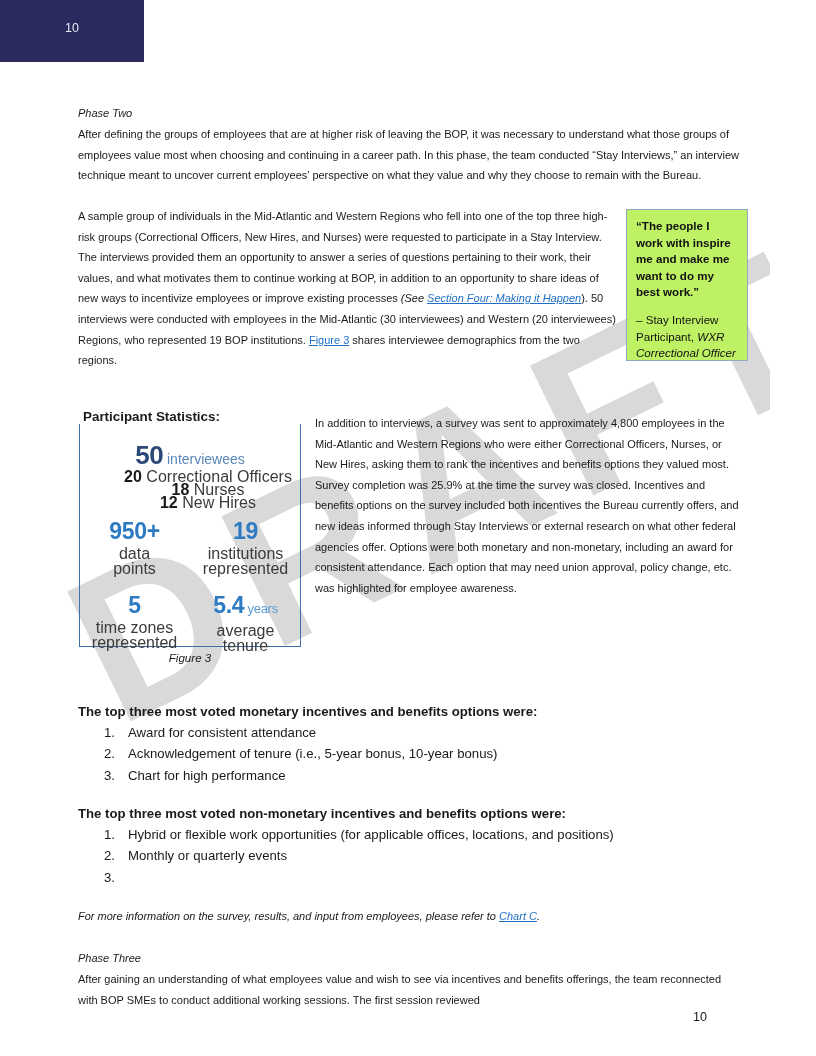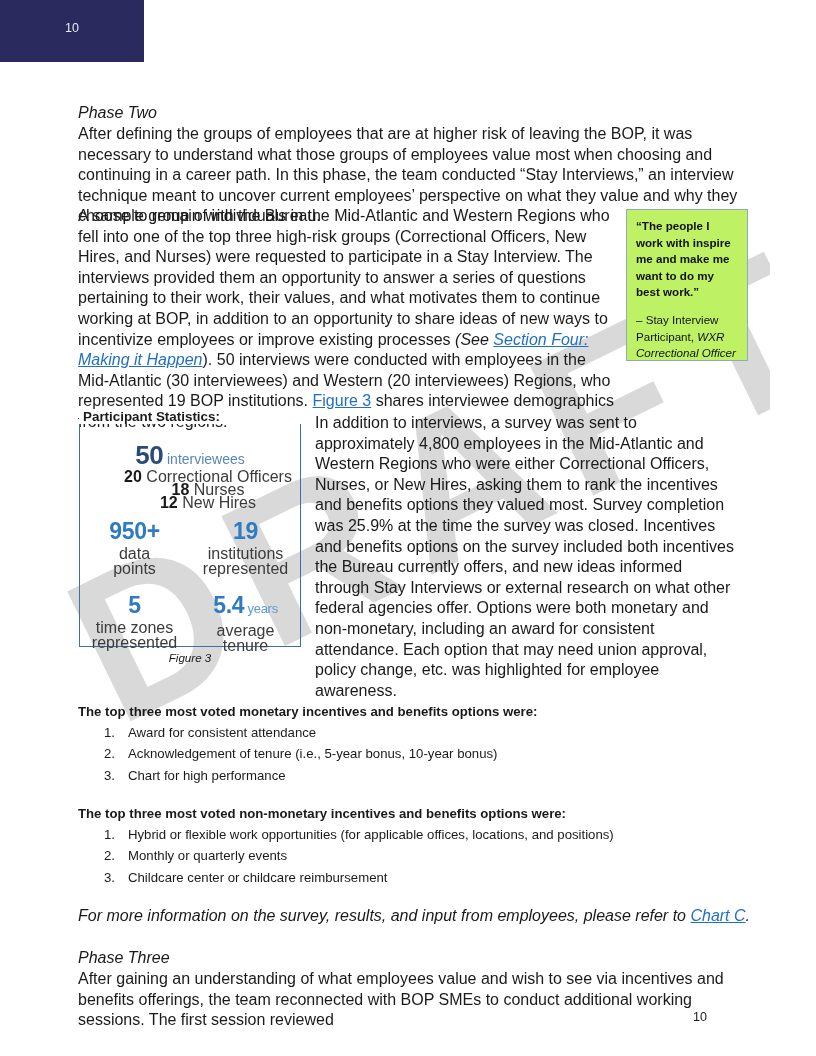--- a/index.html
+++ b/index.html
@@ -77,21 +77,21 @@
     position: absolute;
     left: 0;
     top: 0;
     width: 816px;
     height: 1056px;
     z-index: 2;
   }
 
   .para {
     position: absolute;
-    font-size: 16px;
+    font-size: 11px;
     line-height: 20.6px;
     color: #1a1a1a;
     text-align: left;
   }
 
   .ital { font-style: italic; }
 
   a.doclink, .doclink {
     color: #1f6fc4;
     text-decoration: underline;
@@ -394,21 +394,21 @@
     <ul class="olist" style="left:78px; top:722px; width:660px;">
       <li><span class="num">1.</span><span>Award for consistent attendance</span></li>
       <li><span class="num">2.</span><span>Acknowledgement of tenure (i.e., 5-year bonus, 10-year bonus)</span></li>
       <li><span class="num">3.</span><span>Chart for high performance</span></li>
     </ul>
 
     <div class="list-heading" style="left:78px; top:804px; width:640px;">The top three most voted non-monetary incentives and benefits options were:</div>
     <ul class="olist" style="left:78px; top:824px; width:660px;">
       <li><span class="num">1.</span><span>Hybrid or flexible work opportunities (for applicable offices, locations, and positions)</span></li>
       <li><span class="num">2.</span><span>Monthly or quarterly events</span></li>
-      <li><span class="num">3.</span><span>Childcare center or childcare reimbursement</span></li>
+      <li><span class="num">3.</span></li>
     </ul>
 
     <div class="para ital" style="left:78px; top:948px; width:640px;">Phase Three</div>
 
     <div class="para ital" style="left:78px; top:906px; width:680px;"><span>For more information on the survey, results, and input from employees, please refer to </span><span class="doclink-ital">Chart C</span><span>.</span></div>
     <div class="para" style="left:78px; top:969px; width:663px;">After gaining an understanding of what employees value and wish to see via incentives and benefits offerings, the team reconnected with BOP SMEs to conduct additional working sessions. The first session reviewed</div>
 
     <div class="footer-page-num">10</div>
 
   </div>

